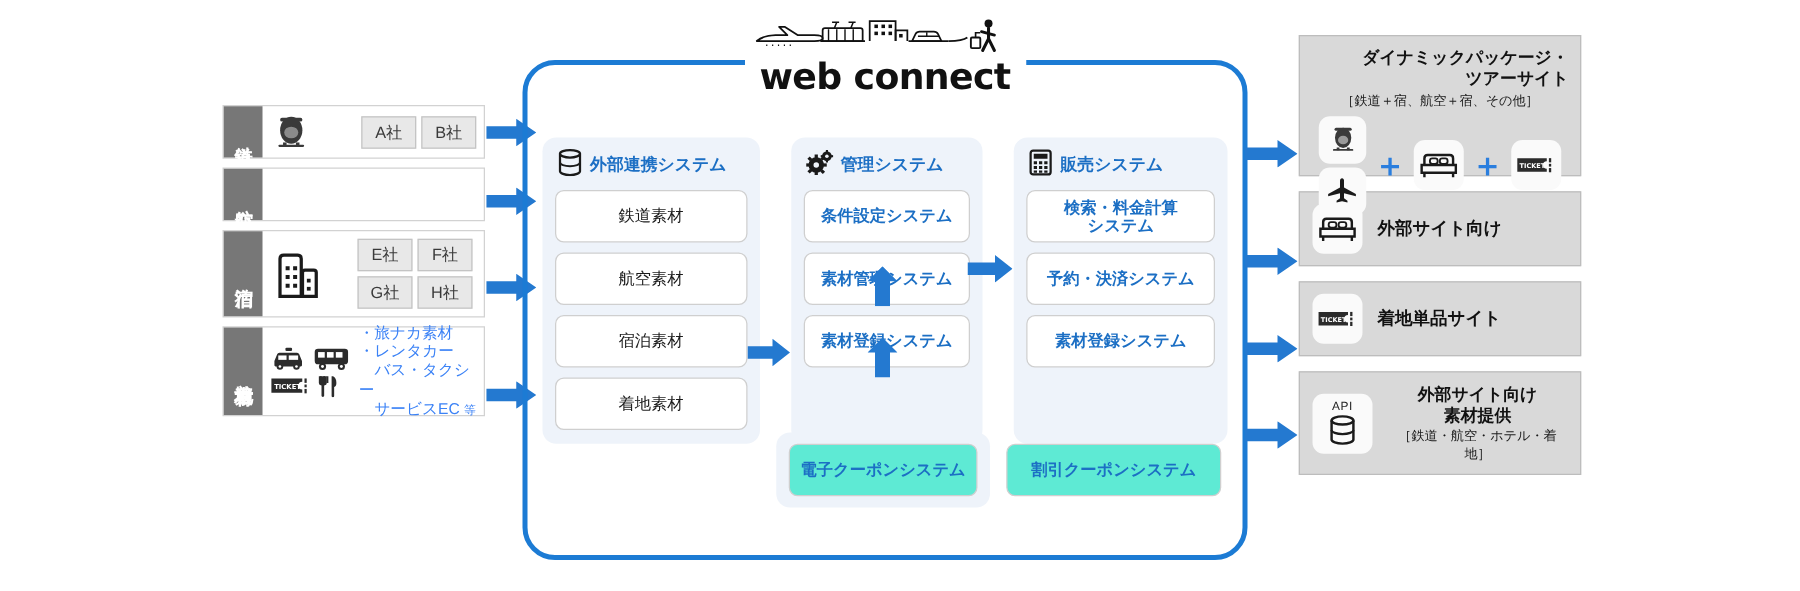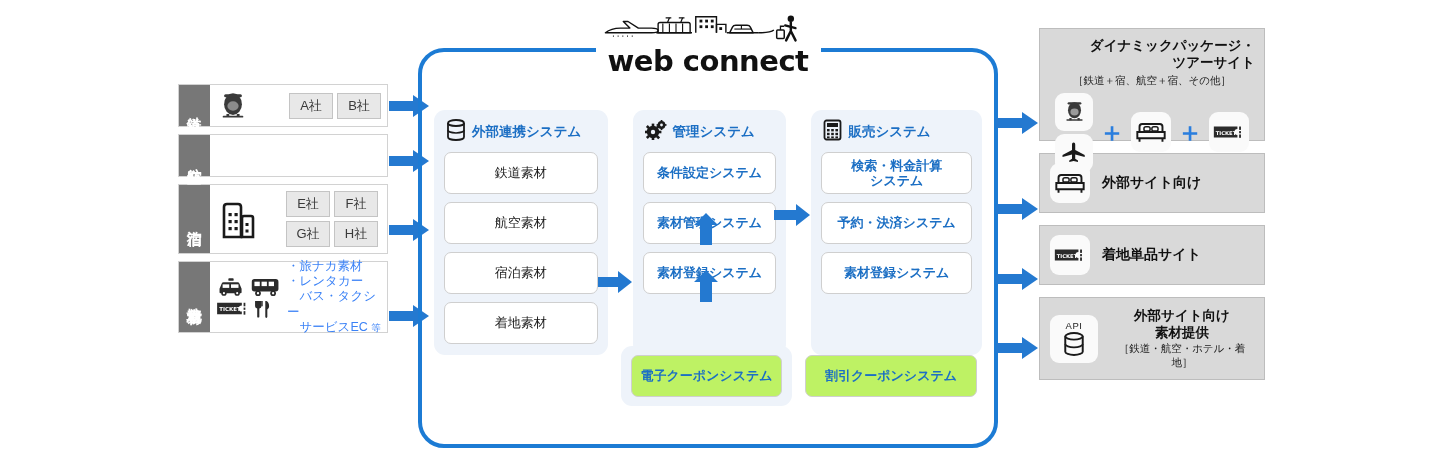--- a/index.html
+++ b/index.html
@@ -121,21 +121,21 @@
   }
   .sysbox:last-child{margin-bottom:0;}
   .sysbox.blue{color:#1c6fc4;font-weight:bold;}
   .sysbox.plain{color:#1b1b1b;}
 
   
   .coupon-row{position:absolute;left:203px;top:298px;width:361px;display:flex;gap:13px;}
   .coupon-pad{background:#eef3fa;border-radius:11px;padding:9px 10px;box-sizing:border-box;width:171px;}
   .coupon-plain{width:172px;padding:9px 0 9px 0;box-sizing:border-box;}
   .coupon-box{
-    background:#bef264;border:1px solid #cfcfcf;border-radius:7px;
+    background:#5eead4;border:1px solid #cfcfcf;border-radius:7px;
     height:42px;display:flex;align-items:center;justify-content:center;
     color:#1c6fc4;font-weight:bold;font-size:13px;box-sizing:border-box;
   }
 
   
   .iarrow{position:absolute;}
 
   
   .right-col{position:absolute;left:1039px;top:28px;width:226px;}
   .out-card{

